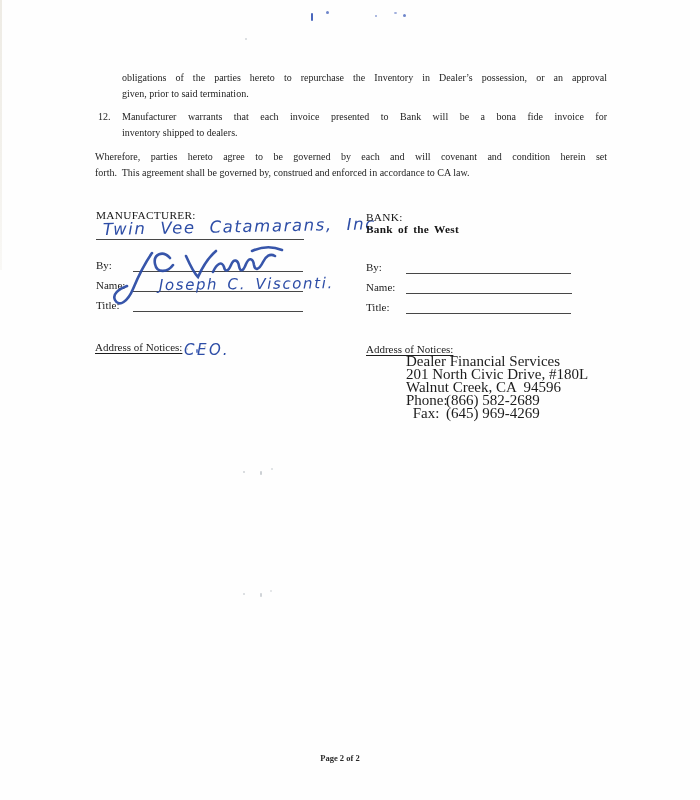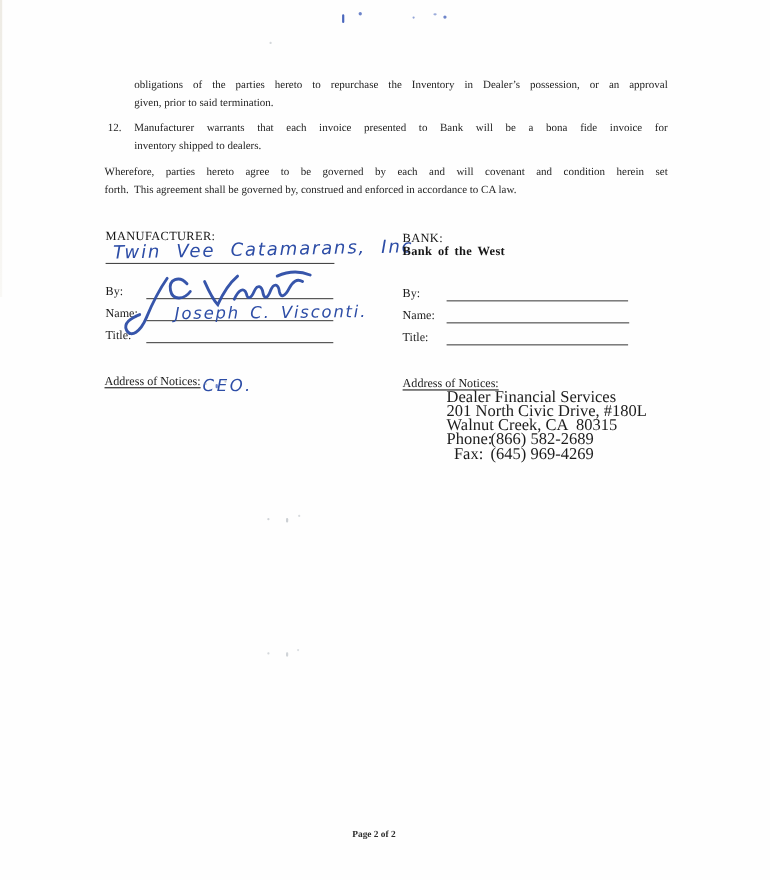--- a/index.html
+++ b/index.html
@@ -168,21 +168,21 @@
 
   <div class="abs lbl underlined" style="left:95px;top:341px;">Address of Notices:</div>
   <div class="abs speck speck-gray" style="left:186px;top:348px;width:2px;height:2px;opacity:.6;"></div>
   <div class="abs speck speck-blue" style="left:196px;top:349px;width:2px;height:4px;opacity:.8;border-radius:1px;"></div>
   <div class="abs speck speck-gray" style="left:204px;top:346px;width:2px;height:2px;opacity:.6;"></div>
 
   <div class="abs lbl underlined" style="left:366px;top:343px;">Address of Notices:</div>
   <div class="abs" style="left:406px;top:355px;width:220px;">
     <div class="addr-line">Dealer Financial Services</div>
     <div class="addr-line">201 North Civic Drive, #180L</div>
-    <div class="addr-line">Walnut Creek, CA  80315</div>
+    <div class="addr-line">Walnut Creek, CA  94596</div>
     <div class="addr-line"><span class="addr-label">Phone:</span><span>(866) 582-2689</span></div>
     <div class="addr-line"><span class="addr-label">Fax:</span><span>(645) 969-4269</span></div>
   </div>
 
   <div class="abs speck speck-gray" style="left:243px;top:471px;width:2px;height:2px;opacity:.55;"></div>
   <div class="abs speck speck-gray" style="left:260px;top:471px;width:2px;height:4px;opacity:.6;border-radius:1px;"></div>
   <div class="abs speck speck-gray" style="left:271px;top:468px;width:2px;height:2px;opacity:.45;"></div>
   <div class="abs speck speck-gray" style="left:243px;top:593px;width:2px;height:2px;opacity:.5;"></div>
   <div class="abs speck speck-gray" style="left:260px;top:593px;width:2px;height:4px;opacity:.55;border-radius:1px;"></div>
   <div class="abs speck speck-gray" style="left:270px;top:590px;width:2px;height:2px;opacity:.4;"></div>

